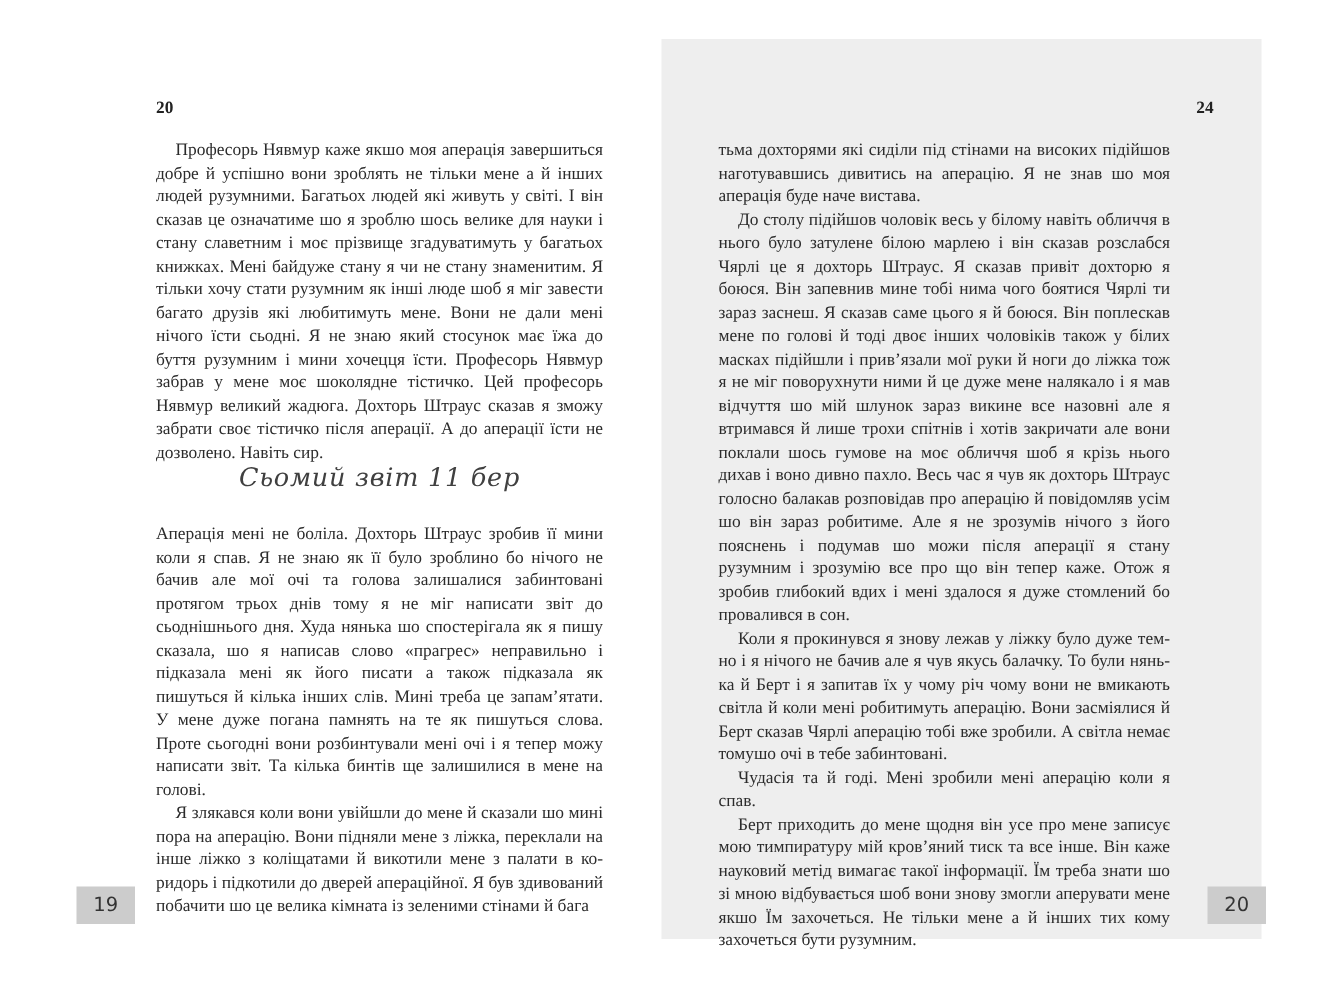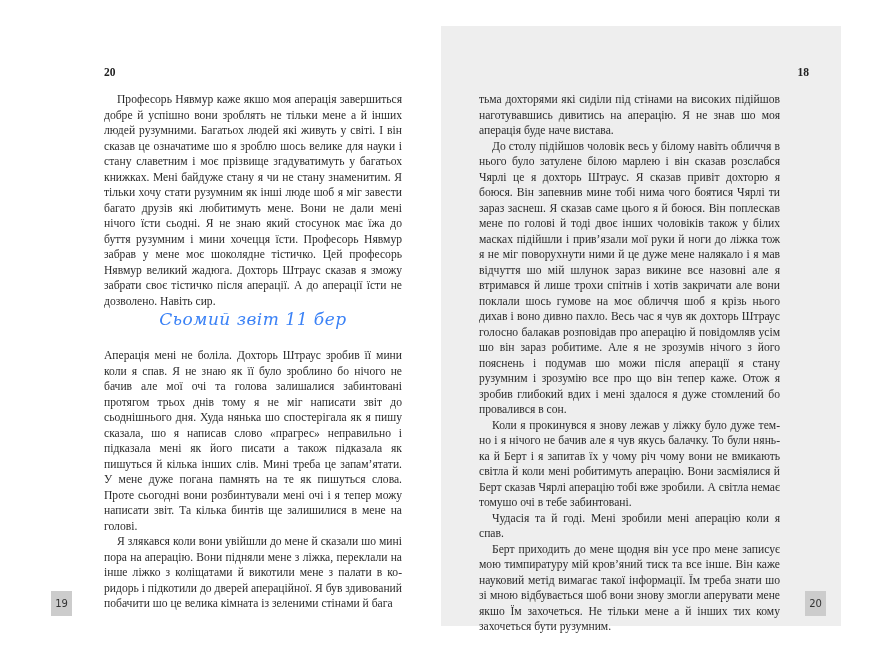--- a/index.html
+++ b/index.html
@@ -34,27 +34,27 @@
   .text-block p { margin: 0; text-indent: 13px; }
   .text-block p.noindent { text-indent: 0; }
 
   .chapter-heading {
     position: absolute; left: 104px; top: 309px; width: 298px;
     text-align: center;
     font-family: "DejaVu Serif", serif;
     font-style: italic;
     font-size: 17px;
     letter-spacing: 0.5px;
-    color: #3b82f6;
+    color: #404040;
   }
 
   .page-badge {
-    position: absolute; width: 21px; height: 25px;
+    position: absolute; width: 39px; height: 25px;
     background: #cccccc; color: #333;
-    font-family: "DejaVu Sans", sans-serif; font-size: 10px;
+    font-family: "DejaVu Sans", sans-serif; font-size: 13px;
     display: flex; align-items: center; justify-content: center;
   }
   .page-left .page-badge { left: 51px; top: 591px; }
   .page-right .page-badge { left: 364px; top: 565px; }
 </style>
 </head>
 <body>
 
 <div class="page page-left">
   <div class="running-number">20</div>
@@ -67,21 +67,21 @@
 
   <div class="text-block bottom">
     <p class="noindent">Аперація мені не боліла. Дохторь Штраус зробив її мини коли я спав. Я не знаю як її було зроблино бо нічого не бачив але мої очі та голова залишалися забинтовані протягом трьох днів тому я не міг написати звіт до сьоднішнього дня. Худа нянька шо спостерігала як я пишу сказала, шо я напи­сав слово «прагрес» неправильно і підказала мені як його писати а також підказала як пишуться й кілька інших слів. Мині треба це запам’ятати. У мене дуже погана памнять на те як пишуться слова. Проте сьогодні вони розбинтували мені очі і я тепер можу написати звіт. Та кілька бинтів ще залишилися в мене на голові.</p>
     <p>Я злякався коли вони увійшли до мене й сказали шо ми­ні пора на аперацію. Вони підняли мене з ліжка, переклали на інше ліжко з коліщатами й викотили мене з палати в ко­ридорь і підкотили до дверей апераційної. Я був здивований побачити шо це велика кімната із зеленими стінами й бага­</p>
   </div>
 
   <div class="page-badge">19</div>
 </div>
 
 <div class="page page-right">
-  <div class="running-number">18</div>
+  <div class="running-number">24</div>
 
   <div class="text-block">
     <p class="noindent">тьма дохторями які сиділи під стінами на високих підійшов наготувавшись дивитись на аперацію. Я не знав шо моя аперація буде наче вистава.</p>
     <p>До столу підійшов чоловік весь у білому навіть обличчя в нього було затулене білою марлею і він сказав розслаб­ся Чярлі це я дохторь Штраус. Я сказав привіт дохторю я боюся. Він запевнив мине тобі нима чого боятися Чярлі ти зараз заснеш. Я сказав саме цього я й боюся. Він попле­скав мене по голові й тоді двоє інших чоловіків також у білих масках підійшли і прив’язали мої руки й ноги до ліжка тож я не міг поворухнути ними й це дуже мене на­лякало і я мав відчуття шо мій шлунок зараз викине все назовні але я втримався й лише трохи спітнів і хотів закри­чати але вони поклали шось гумове на моє обличчя шоб я крізь нього дихав і воно дивно пахло. Весь час я чув як дохторь Штраус голосно балакав розповідав про аперацію й повідомляв усім шо він зараз робитиме. Але я не зрозу­мів нічого з його пояснень і подумав шо можи після апе­рації я стану рузумним і зрозумію все про що він тепер каже. Отож я зробив глибокий вдих і мені здалося я дуже стомлений бо провалився в сон.</p>
     <p>Коли я прокинувся я знову лежав у ліжку було дуже тем­но і я нічого не бачив але я чув якусь балачку. То були нянь­ка й Берт і я запитав їх у чому річ чому вони не вмикають світла й коли мені робитимуть аперацію. Вони засміялися й Берт сказав Чярлі аперацію тобі вже зробили. А світла немає томушо очі в тебе забинтовані.</p>
     <p>Чудасія та й годі. Мені зробили мені аперацію коли я спав.</p>
     <p>Берт приходить до мене щодня він усе про мене записує мою тимпиратуру мій кров’яний тиск та все інше. Він каже науковий метід вимагає такої інформації. Їм треба знати шо зі мною відбувається шоб вони знову змогли аперувати мене якшо Їм захочеться. Не тільки мене а й інших тих кому захочеться бути рузумним.</p>
   </div>
 
   <div class="page-badge">20</div>

